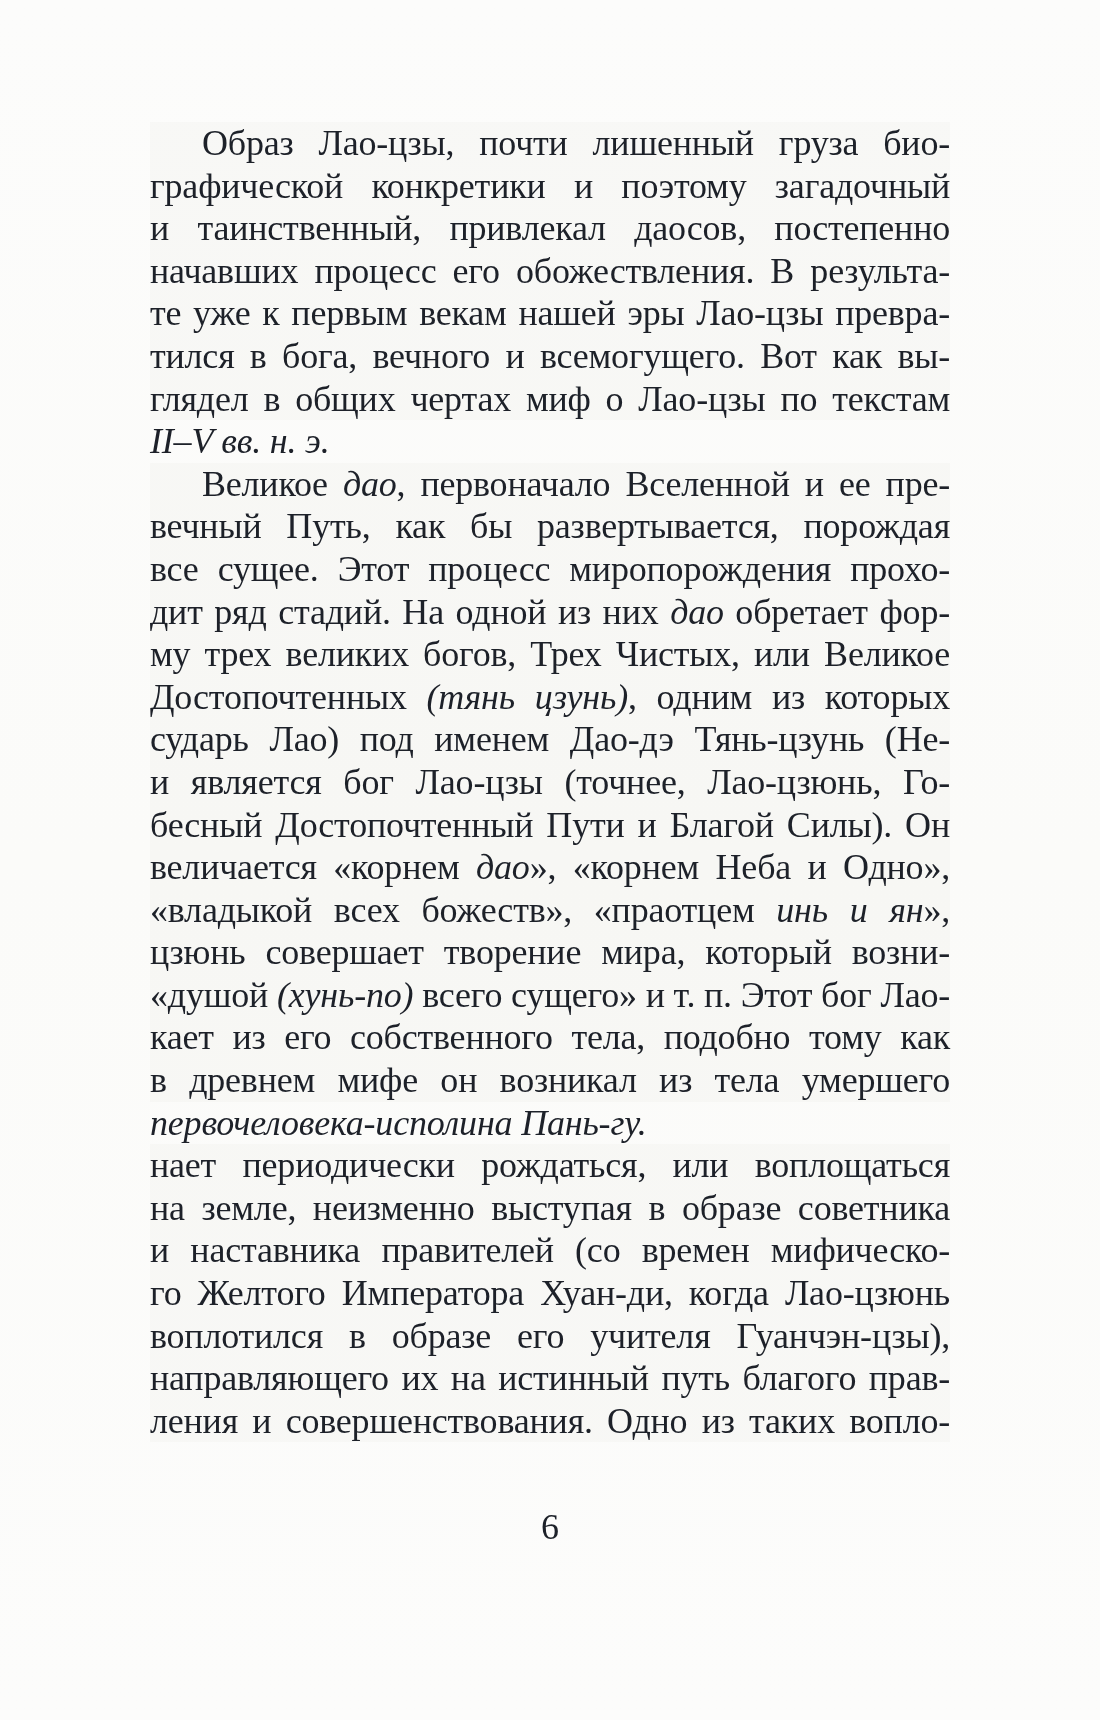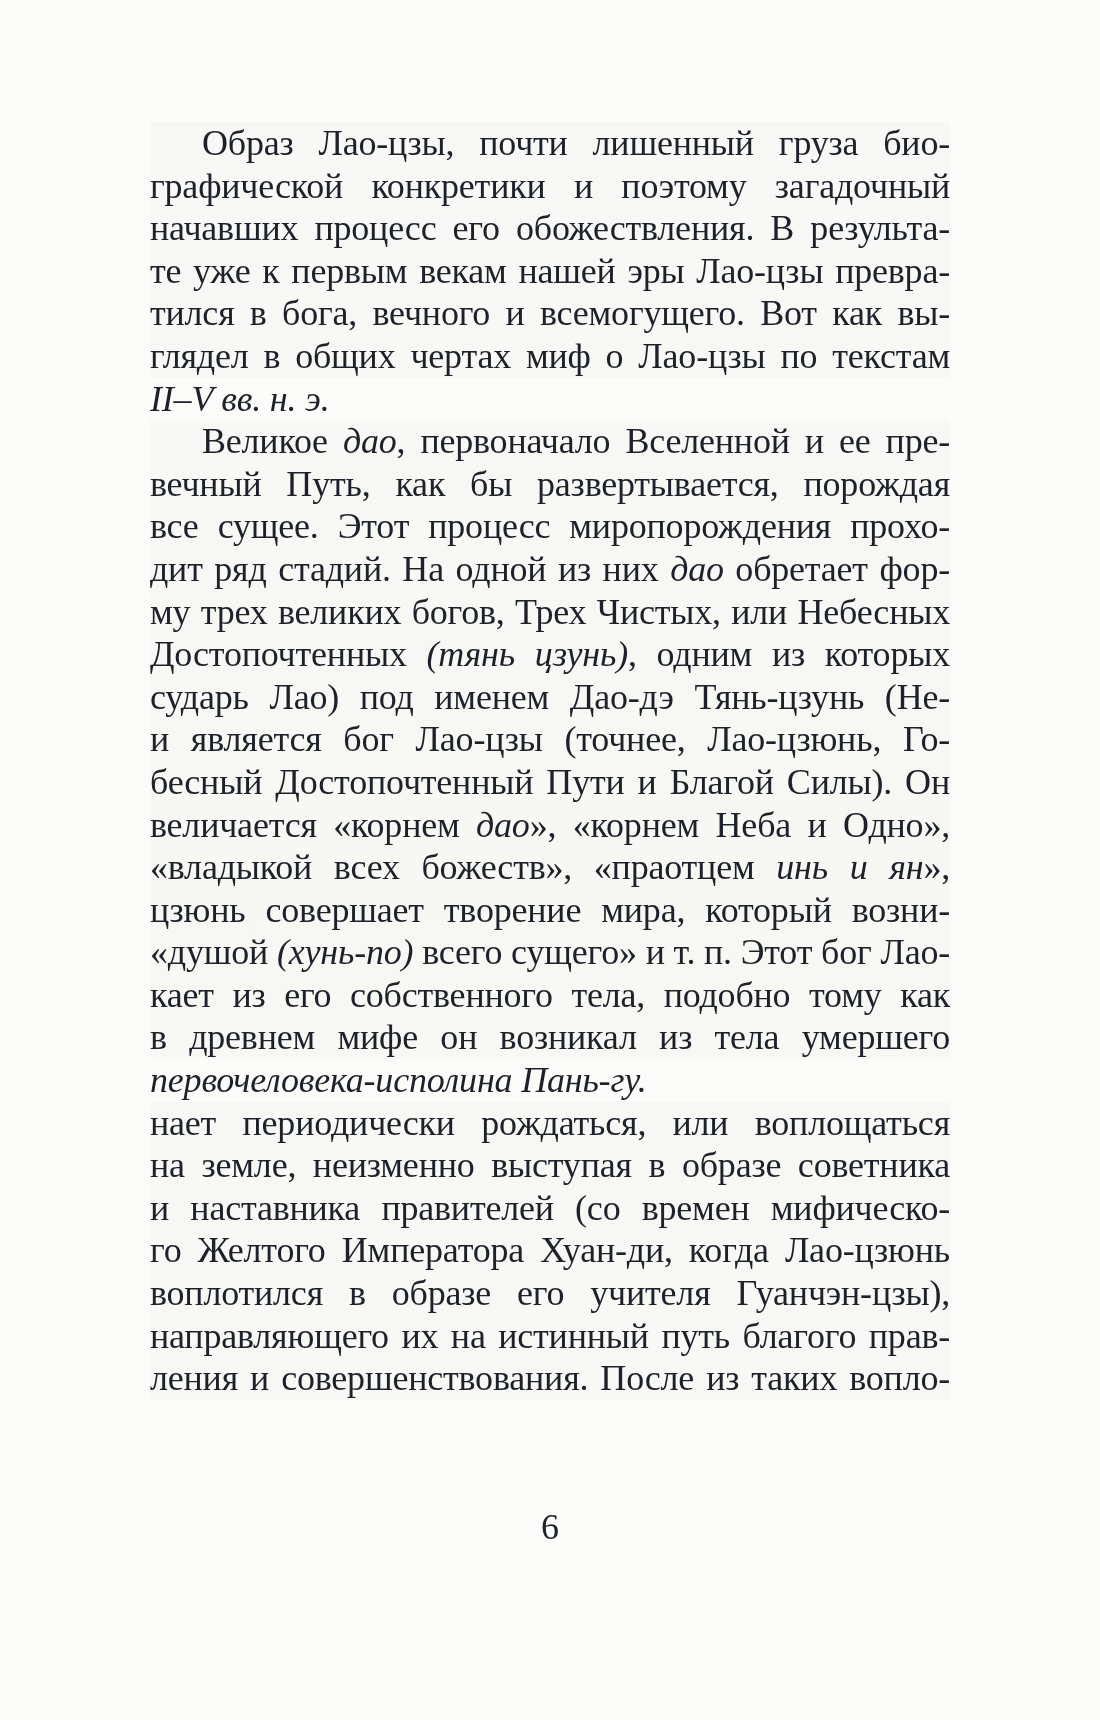--- a/index.html
+++ b/index.html
@@ -45,43 +45,44 @@
     color: #1d2129;
   }
 </style>
 </head>
 <body>
 
 <div class="page">
   <div class="text-block">
       <div class="line indent"><span>Образ Лао-цзы, почти лишенный груза био-</span></div>
       <div class="line"><span>графической конкретики и поэтому загадочный</span></div>
+      <div class="line"><span>и таинственный, привлекал даосов, постепенно</span></div>
       <div class="line"><span>начавших процесс его обожествления. В результа-</span></div>
       <div class="line"><span>те уже к первым векам нашей эры Лао-цзы превра-</span></div>
       <div class="line"><span>тился в бога, вечного и всемогущего. Вот как вы-</span></div>
       <div class="line"><span>глядел в общих чертах миф о Лао-цзы по текстам</span></div>
       <div class="line noj"><span>II–V вв. н. э.</span></div>
       <div class="line indent"><span>Великое </span><span class="it">дао</span><span>, первоначало Вселенной и ее пре-</span></div>
       <div class="line"><span>вечный Путь, как бы развертывается, порождая</span></div>
       <div class="line"><span>все сущее. Этот процесс миропорождения прохо-</span></div>
       <div class="line"><span>дит ряд стадий. На одной из них </span><span class="it">дао</span><span> обретает фор-</span></div>
-      <div class="line"><span>му трех великих богов, Трех Чистых, или Небесных</span></div>
+      <div class="line"><span>му трех великих богов, Трех Чистых, или Великое</span></div>
       <div class="line"><span>Достопочтенных </span><span class="it">(тянь цзунь)</span><span>, одним из которых</span></div>
       <div class="line"><span>сударь Лао) под именем Дао-дэ Тянь-цзунь (Не-</span></div>
       <div class="line"><span>и является бог Лао-цзы (точнее, Лао-цзюнь, Го-</span></div>
       <div class="line"><span>бесный Достопочтенный Пути и Благой Силы). Он</span></div>
       <div class="line"><span>величается «корнем </span><span class="it">дао</span><span>», «корнем Неба и Одно»,</span></div>
       <div class="line"><span>«владыкой всех божеств», «праотцем </span><span class="it">инь</span><span> </span><span class="it">и</span><span> </span><span class="it">ян</span><span>»,</span></div>
       <div class="line"><span>цзюнь совершает творение мира, который возни-</span></div>
       <div class="line"><span>«душой </span><span class="it">(хунь-по)</span><span> всего сущего» и т. п. Этот бог Лао-</span></div>
       <div class="line"><span>кает из его собственного тела, подобно тому как</span></div>
       <div class="line"><span>в древнем мифе он возникал из тела умершего</span></div>
       <div class="line noj"><span>первочеловека-исполина Пань-гу.</span></div>
       <div class="line"><span>нает периодически рождаться, или воплощаться</span></div>
       <div class="line"><span>на земле, неизменно выступая в образе советника</span></div>
       <div class="line"><span>и наставника правителей (со времен мифическо-</span></div>
       <div class="line"><span>го Желтого Императора Хуан-ди, когда Лао-цзюнь</span></div>
       <div class="line"><span>воплотился в образе его учителя Гуанчэн-цзы),</span></div>
       <div class="line"><span>направляющего их на истинный путь благого прав-</span></div>
-      <div class="line"><span>ления и совершенствования. После из таких вопло-</span></div>
+      <div class="line"><span>ления и совершенствования. Одно из таких вопло-</span></div>
     </div>
   <div class="page-number">6</div>
 </div>
 
 </body></html>

